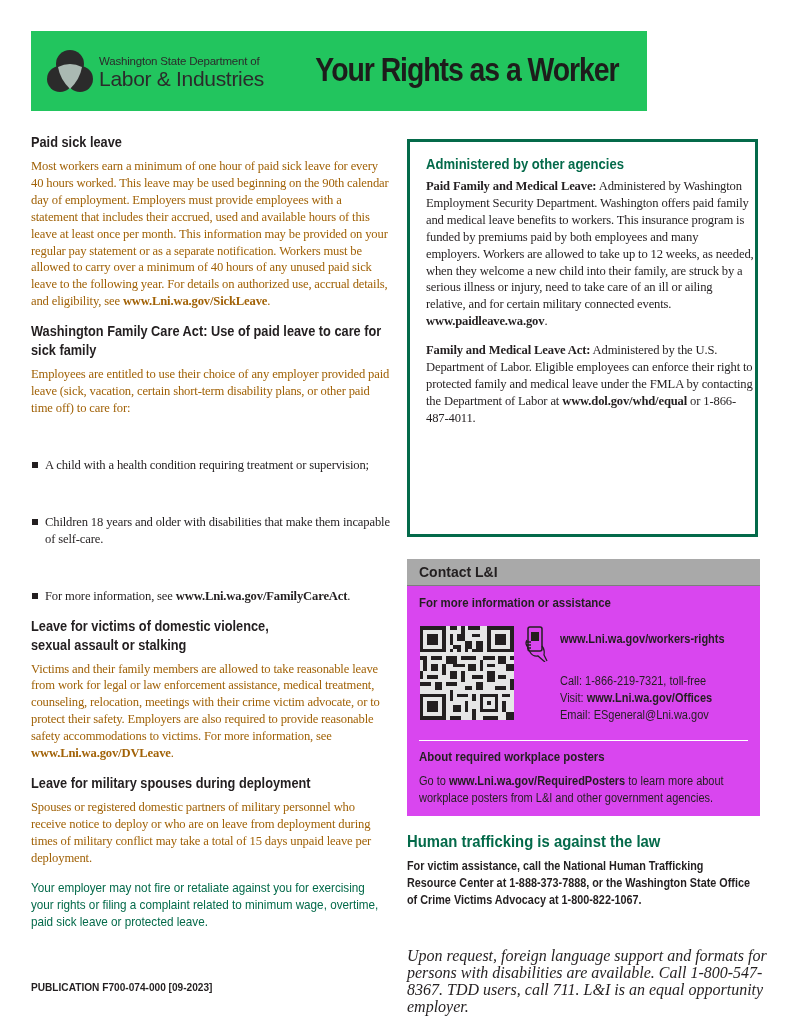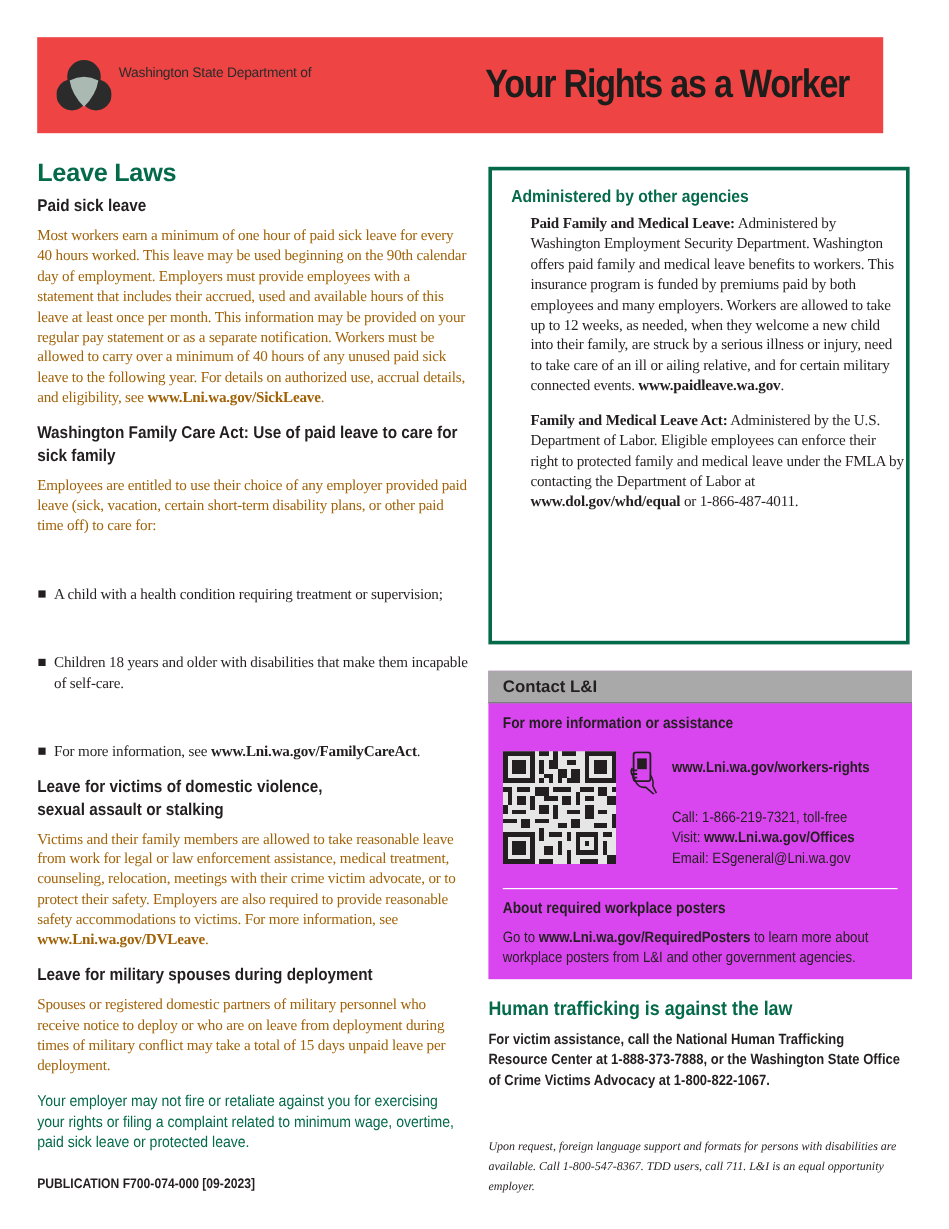--- a/index.html
+++ b/index.html
@@ -1,20 +1,20 @@
 <!DOCTYPE html>
 <html><head>
 <meta charset="utf-8">
 <style>
   html, body { margin: 0; padding: 0; background: #ffffff; }
   body { width: 791px; height: 1024px; position: relative; overflow: hidden; color: #231f20; }
 
   .header {
-    position: absolute; left: 31px; top: 31px; width: 705px; height: 80px;
-    background: #ef4444;
+    position: absolute; left: 31px; top: 31px; width: 616px; height: 80px;
+    background: #22c55e;
   }
   .logo-mark { position: absolute; left: 16px; top: 18px; width: 46px; height: 46px; }
   .logo-text { position: absolute; left: 68px; top: 23px; font-family: "Liberation Sans", sans-serif; color: #2b2b2b; }
   .logo-line1 { font-size: 11.5px; line-height: 14px; letter-spacing: -0.2px; }
   .logo-line2 { font-size: 21px; line-height: 22px; letter-spacing: -0.3px; }
   .doc-title {
     position: absolute; right: 28px; top: 20px;
     font-family: "Liberation Sans", sans-serif; font-weight: bold;
     font-size: 33px; letter-spacing: -1.2px; color: #1d1d1b;
     transform: scaleX(0.86); transform-origin: right center;
@@ -56,21 +56,21 @@
     position: absolute; left: 407px; top: 139px; width: 345px; height: 392px;
     border: 3px solid #046a4a; box-sizing: content-box;
   }
   .agency-inner { padding: 14px 0 0 16px; }
   .agency-title {
     font-family: "Liberation Sans", sans-serif; font-weight: bold; font-size: 14.5px;
     color: #046a4a; margin: 0 0 6px 0; transform: scaleX(0.9); transform-origin: left center; width: 111%;
   }
   .agency-p {
     font-family: "Liberation Serif", serif; font-size: 12.6px; line-height: 16.9px;
-    margin: 0 0 12px 16px; letter-spacing: -0.15px;
+    margin: 0 0 12px 0; letter-spacing: -0.15px;
   }
 
   .contact-box {
     position: absolute; left: 407px; top: 559px; width: 353px; height: 257px;
     background: #d946ef;
   }
   .contact-head {
     height: 26px; background: #a9a9a9; border-bottom: 1px solid #7d7d7d;
     font-family: "Liberation Sans", sans-serif; font-weight: bold; font-size: 14px;
     line-height: 26px; padding-left: 12px; color: #231f20;
@@ -109,42 +109,42 @@
     font-family: "Liberation Sans", sans-serif; font-weight: bold; font-size: 16.5px;
     color: #046a4a; transform: scaleX(0.9); transform-origin: left center; white-space: nowrap;
   }
   .ht-text {
     position: absolute; left: 407px; top: 858px; width: 390px;
     font-family: "Liberation Sans", sans-serif; font-weight: bold; font-size: 12.3px; line-height: 17px;
     transform: scaleX(0.88); transform-origin: left top; color: #231f20;
   }
   .disclaimer {
     position: absolute; left: 407px; top: 947px; width: 360px;
-    font-family: "Liberation Serif", serif; font-style: italic; font-size: 10px; line-height: 17px;
+    font-family: "Liberation Serif", serif; font-style: italic; font-size: 16px; line-height: 17px;
     color: #231f20;
   }
 </style>
 </head>
 <body>
 
 <div class="header">
   <svg class="logo-mark" viewBox="0 0 46 46">
     <circle cx="23" cy="15" r="14" fill="#2b2b2b"></circle>
     <circle cx="13" cy="30" r="13" fill="#2b2b2b"></circle>
     <circle cx="33" cy="30" r="13" fill="#2b2b2b"></circle>
     <path d="M11 18 Q23 12 35 18 Q33 30 23 40 Q13 30 11 18 Z" fill="#aab9b2"></path>
   </svg>
   <div class="logo-text">
     <div class="logo-line1">Washington State Department of</div>
+    <div class="logo-line2">Labor &amp; Industries</div>
   </div>
   <div class="doc-title">Your Rights as a Worker</div>
 </div>
 
 <div class="col-left">
-  <h2 class="section-title">Leave Laws</h2>
 
   <h3 class="sub-head">Paid sick leave</h3>
   <p class="body-p"><span>Most workers earn a minimum of one hour of paid sick leave for every 40 hours worked. This leave may be used beginning on the 90th calendar day of employment. Employers must provide employees with a statement that includes their accrued, used and available hours of this leave at least once per month. This information may be provided on your regular pay statement or as a separate notification. Workers must be allowed to carry over a minimum of 40 hours of any unused paid sick leave to the following year. For details on authorized use, accrual details, and eligibility, see </span><b>www.Lni.wa.gov/SickLeave</b><span>.</span></p>
 
   <h3 class="sub-head">Washington Family Care Act: Use of paid leave to care for sick family</h3>
   <p class="body-p">Employees are entitled to use their choice of any employer provided paid leave (sick, vacation, certain short-term disability plans, or other paid time off) to care for:</p>
   <ul class="bul">
     <li><span class="bullet-sq"></span><span>A child with a health condition requiring treatment or supervision;</span></li>
     <li><span class="bullet-sq"></span><span>Children 18 years and older with disabilities that make them incapable of self-care.</span></li>
     <li><span class="bullet-sq"></span><span>For more information, see </span><b>www.Lni.wa.gov/FamilyCareAct</b><span>.</span></li>

